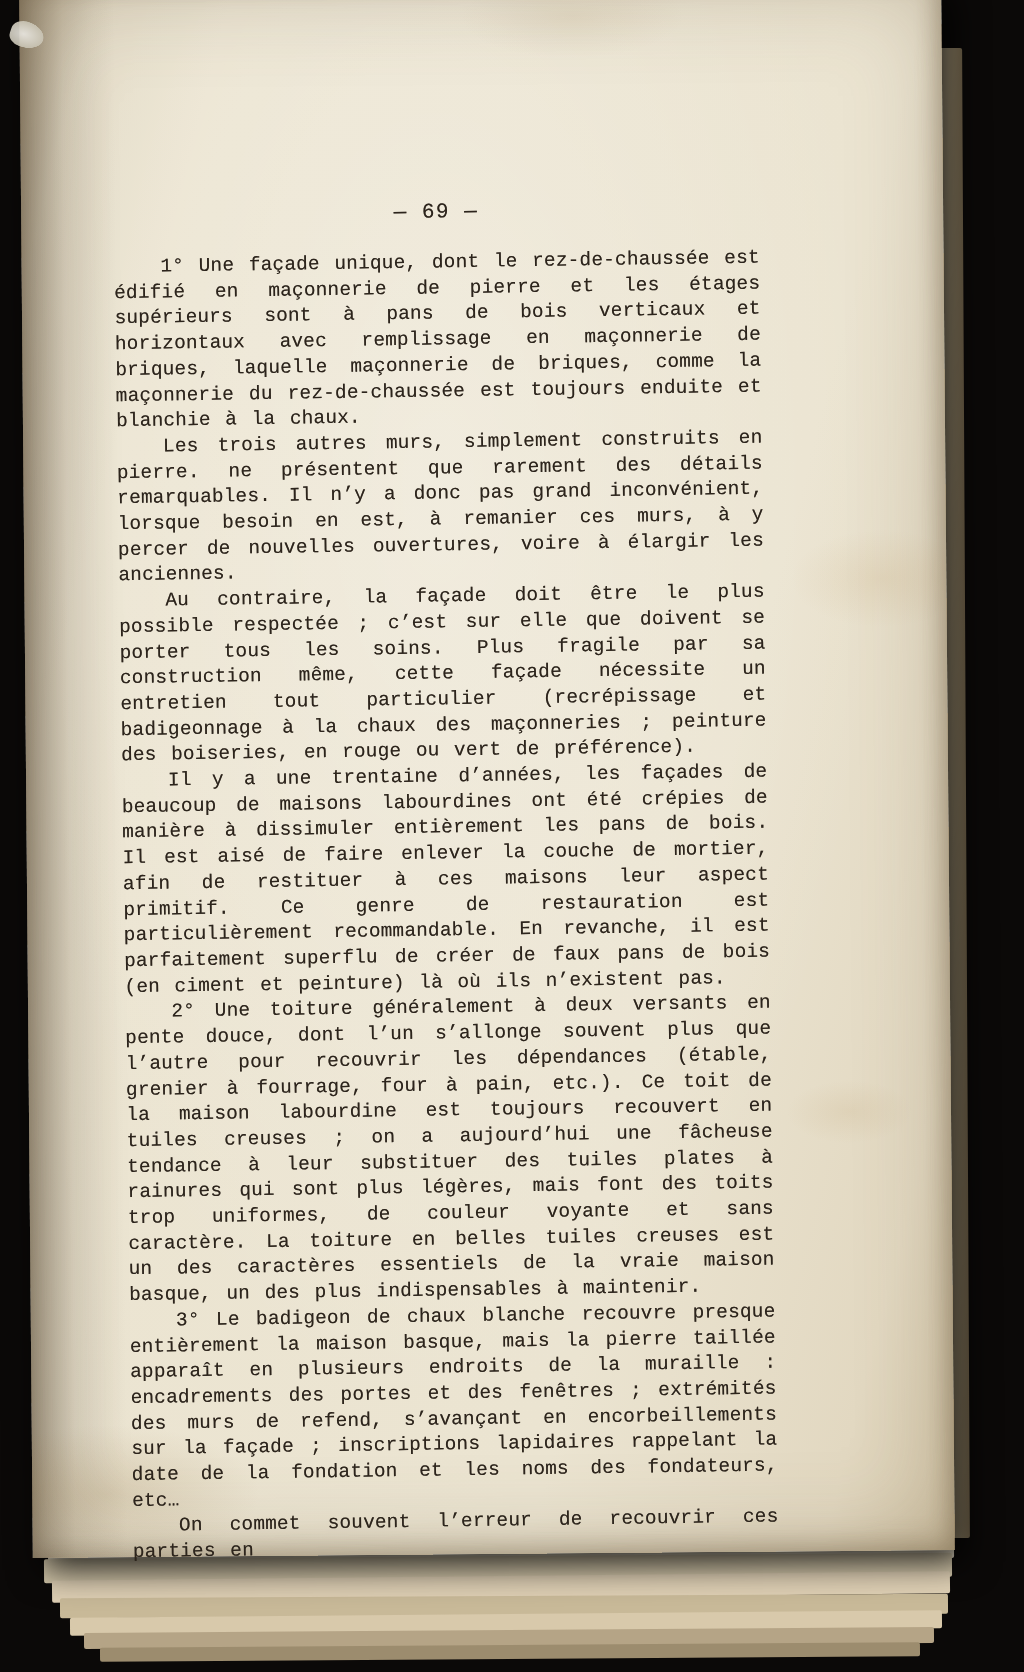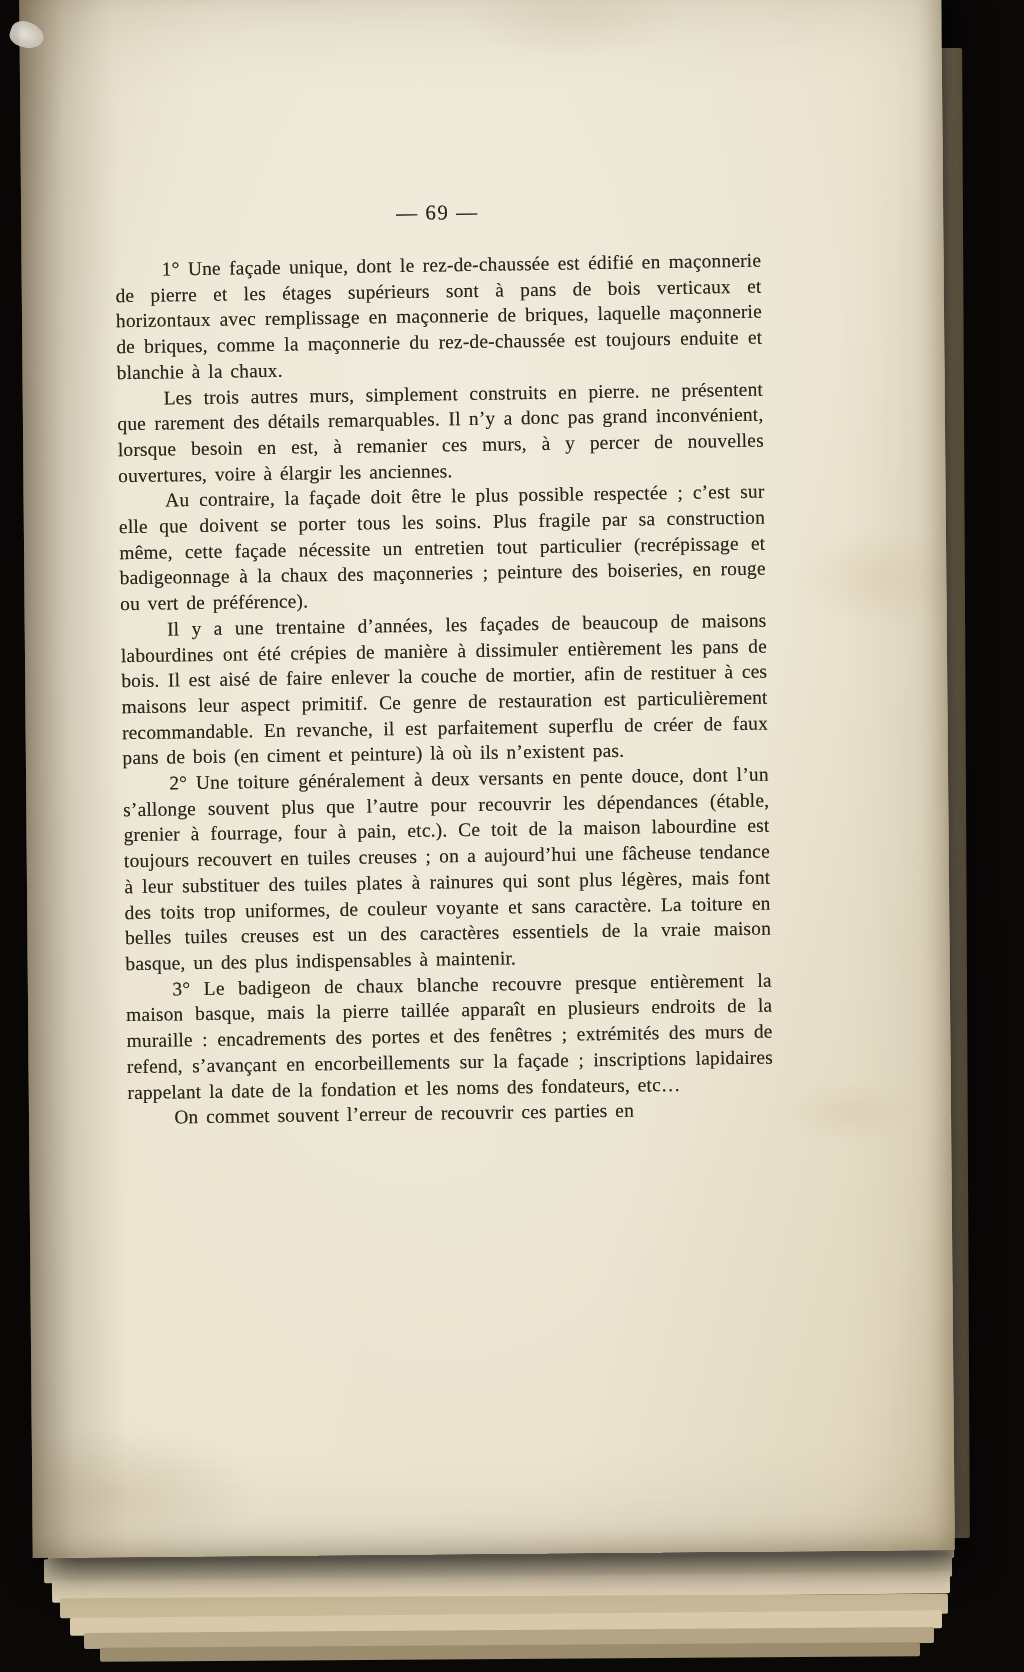--- a/index.html
+++ b/index.html
@@ -7,21 +7,21 @@
     padding: 0;
     background: #0b0908;
   }
   body {
     width: 1024px;
     height: 1672px;
     overflow: hidden;
     position: relative;
     font-family: "Liberation Serif", serif;
   }
-  .scan { position: absolute; inset: 0; }
+  .scan { position: absolute; inset: 0; font-family: Liberation Mono, monospace; }
 
   
   .edge { position: absolute; border-radius: 2px; }
   .edge-right {
     left: 936px; top: 48px; width: 30px; height: 1490px;
     background: linear-gradient(90deg, #cdc0a2, #a8997a 55%, #6f6149);
     transform: rotate(-0.3deg);
   }
   .b1 { left: 48px; top: 1534px; width: 906px; height: 28px; background: #e2d8c2; transform: rotate(-0.5deg); }
   .b2 { left: 44px; top: 1556px; width: 908px; height: 24px; background: #d4c8ab; transform: rotate(-0.4deg); }

